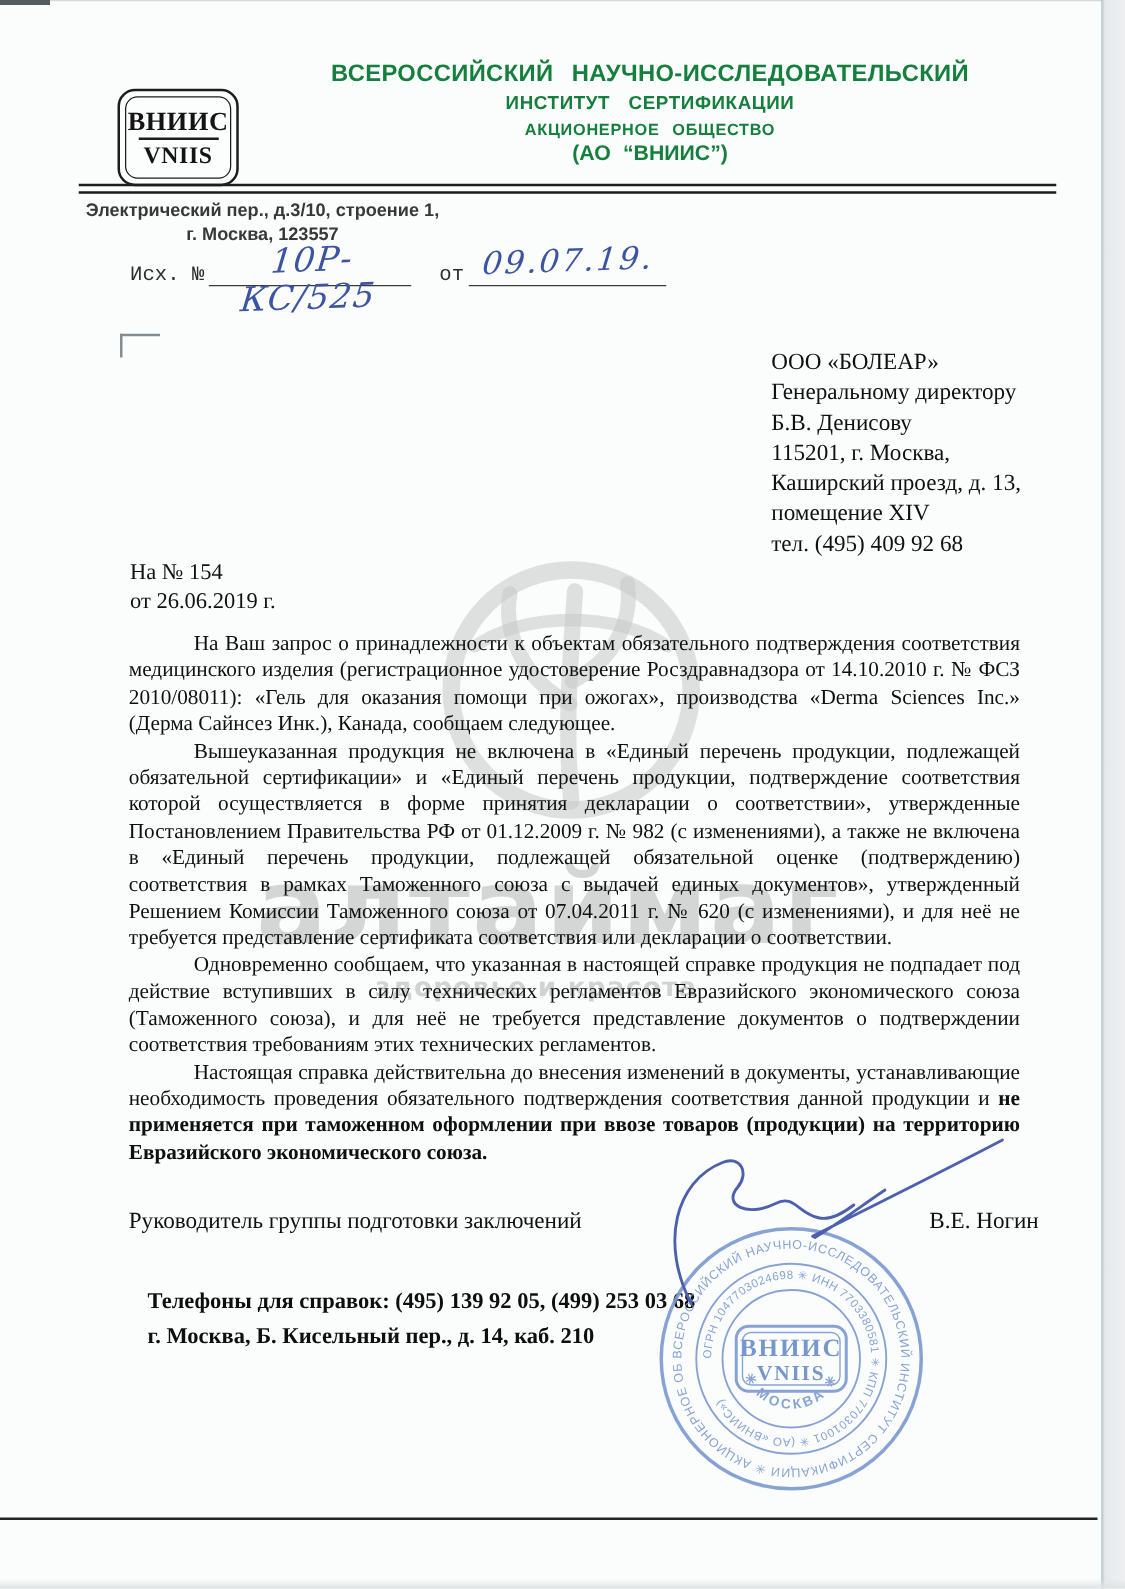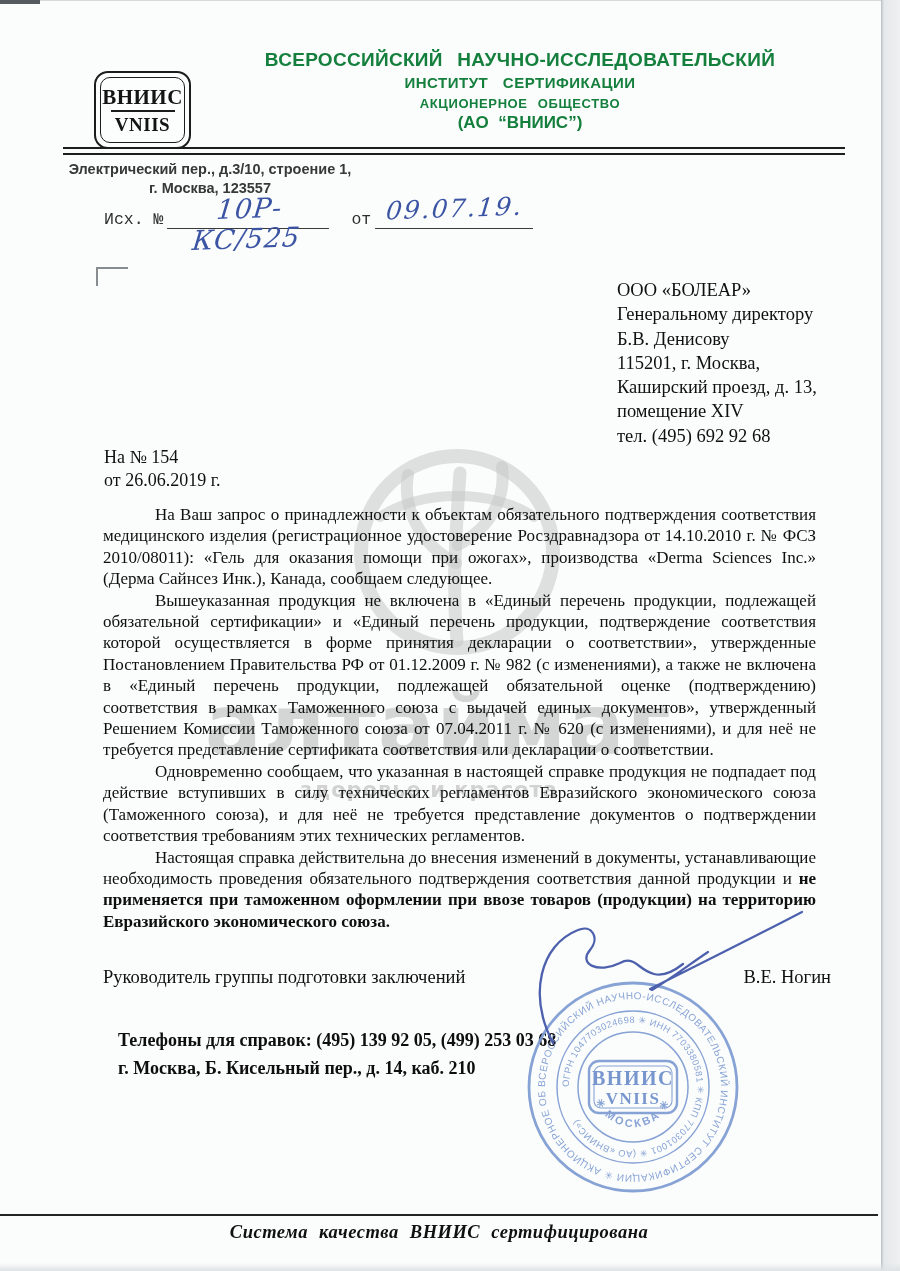--- a/index.html
+++ b/index.html
@@ -118,21 +118,21 @@
 
   <div class="abs corner-mark"></div>
 
   <div class="abs recipient">
     <div>ООО «БОЛЕАР»</div>
     <div>Генеральному директору</div>
     <div>Б.В. Денисову</div>
     <div>115201, г. Москва,</div>
     <div>Каширский проезд, д. 13,</div>
     <div>помещение XIV</div>
-    <div>тел. (495) 692 92 68</div>
+    <div>тел. (495) 409 92 68</div>
   </div>
 
   <div class="abs na-block">
     <div>На № 154</div>
     <div>от 26.06.2019 г.</div>
   </div>
 
   <div class="abs body-text">
     <p>На Ваш запрос о принадлежности к объектам обязательного подтверждения соответствия медицинского изделия (регистрационное удостоверение Росздравнадзора от 14.10.2010 г. № ФСЗ 2010/08011): «Гель для оказания помощи при ожогах», производства «Derma Sciences Inc.» (Дерма Сайнсез Инк.), Канада, сообщаем следующее.</p>
     <p>Вышеуказанная продукция не включена в «Единый перечень продукции, подлежащей обязательной сертификации» и «Единый перечень продукции, подтверждение соответствия которой осуществляется в форме принятия декларации о соответствии», утвержденные Постановлением Правительства РФ от 01.12.2009 г. № 982 (с изменениями), а также не включена в «Единый перечень продукции, подлежащей обязательной оценке (подтверждению) соответствия в рамках Таможенного союза с выдачей единых документов», утвержденный Решением Комиссии Таможенного союза от 07.04.2011 г. № 620 (с изменениями), и для неё не требуется представление сертификата соответствия или декларации о соответствии.</p>
@@ -177,20 +177,19 @@
   </svg>
 
   <svg class="abs sign-svg" width="300" height="165" viewBox="0 0 300 165">
     <g fill="none" stroke="#4c60ad" stroke-linecap="round" stroke-linejoin="round">
       <path d="M 282 14 C 240 36 180 66 130 91 L 132 92 C 152 80 170 66 188 54" stroke-width="2.2"></path>
       <path d="M 33 145 C 8 97 20 47 58 32 C 72 26 80 40 70 52 C 58 66 78 76 100 65 C 115 57 118 72 134 76 C 144 79 154 73 163 66" stroke-width="2.3"></path>
     </g>
   </svg>
 
   <div class="abs bottom-rule"></div>
-  <div class="abs bottom-note">Система качества ВНИИС сертифицирована</div>
 
   <div class="abs edge-top"></div>
   <div class="abs edge-topleft"></div>
   <div class="abs edge-right"></div>
   <div class="abs edge-bottom"></div>
 
 </div>
 
 </body></html>

